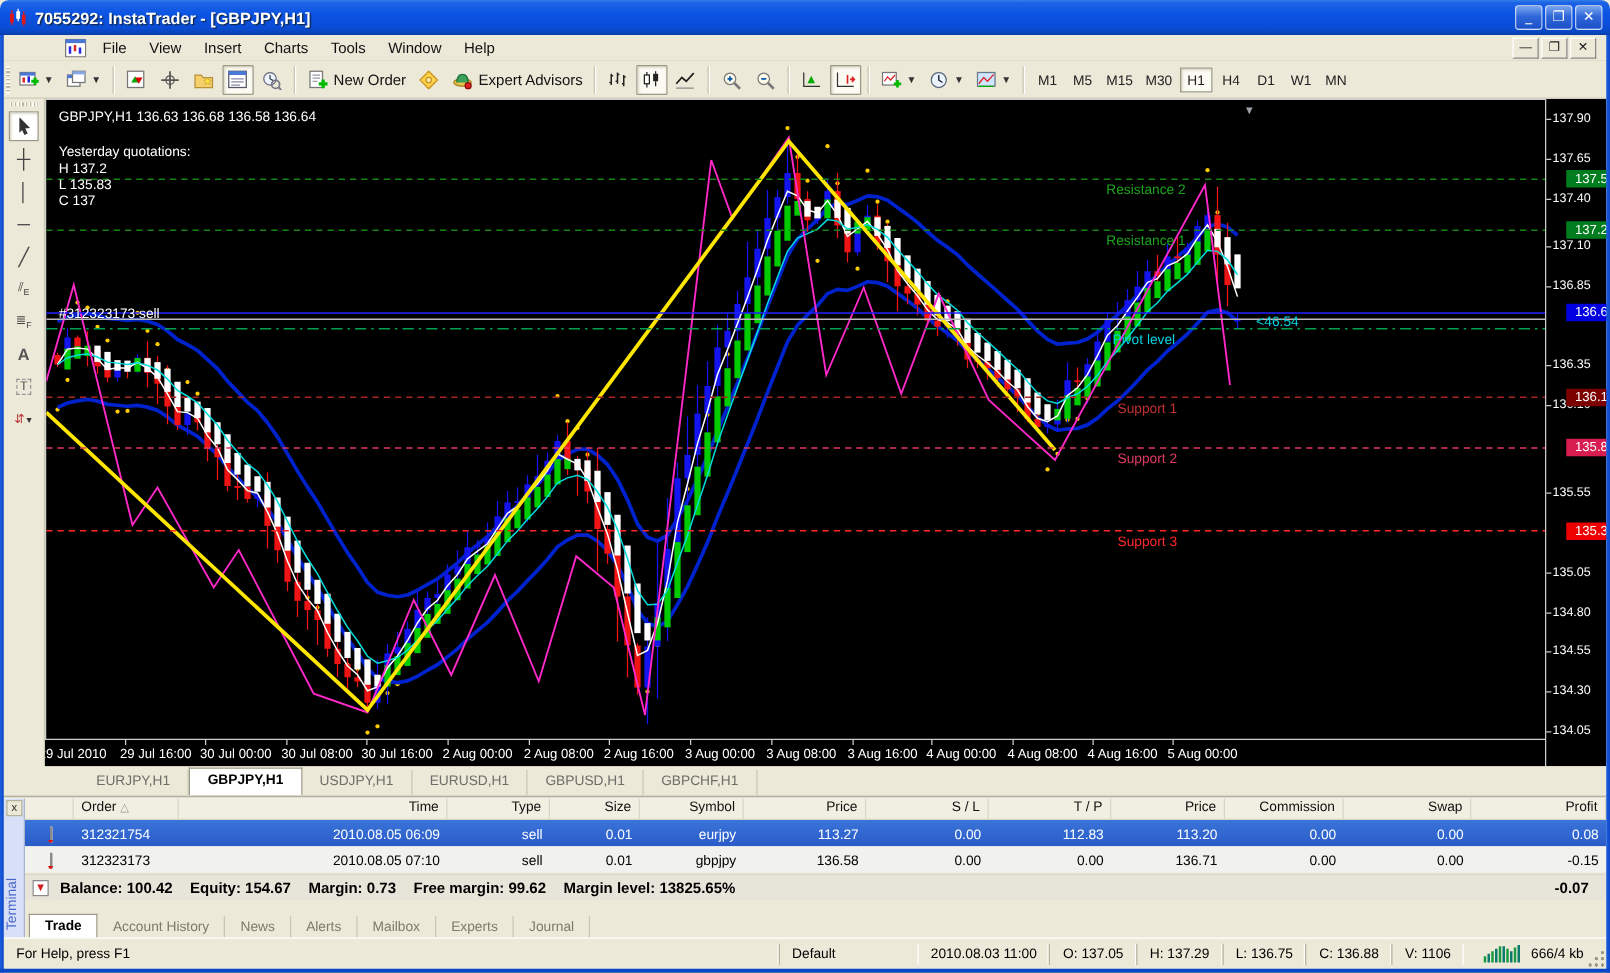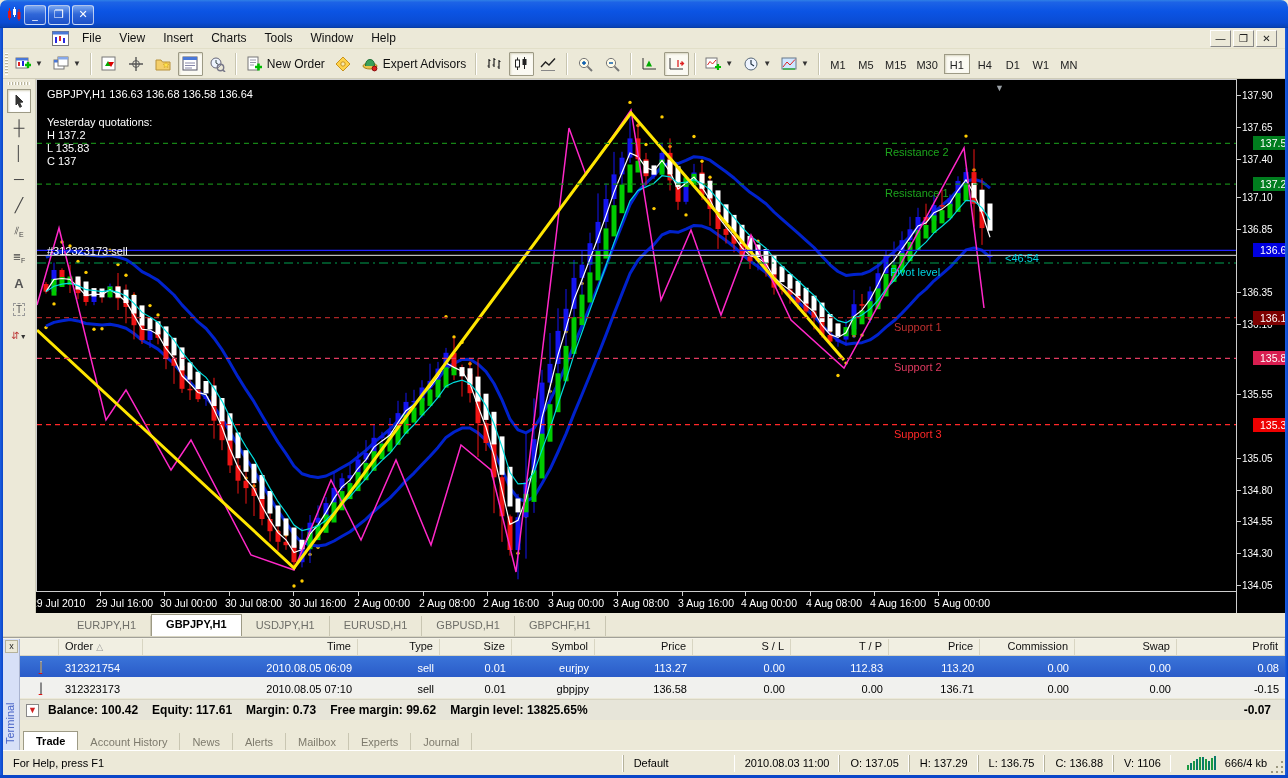--- a/index.html
+++ b/index.html
@@ -131,20 +131,21 @@
 
   <div class="titlebar">
     <svg class="app-icon" viewBox="0 0 16 16">
       <rect x="2" y="5" width="3" height="7" fill="#e01818"></rect>
         <line x1="3.5" y1="2" x2="3.5" y2="14" stroke="#e01818"></line>
       <rect x="7" y="3" width="3" height="6" fill="#ffffff"></rect>
         <line x1="8.5" y1="1" x2="8.5" y2="11" stroke="#ffffff"></line>
       <rect x="11.5" y="6" width="3" height="7" fill="#e01818"></rect>
         <line x1="13" y1="3" x2="13" y2="15" stroke="#e01818"></line>
     </svg>
+    <span class="title-text">7055292: InstaTrader - [GBPJPY,H1]</span>
     <span id="win-controls"><span class="winbtn" style="display:inline-block">_</span><span class="winbtn" style="display:inline-block">❐</span><span class="winbtn" style="display:inline-block">✕</span></span>
   </div>
 
   <div class="menubar">
     <svg class="mdi-icon" viewBox="0 0 17 15">
       <rect x="0.5" y="0.5" width="16" height="14" fill="#fff" stroke="#777"></rect>
       <rect x="0.5" y="0.5" width="16" height="3" fill="#4a78d8"></rect>
       <rect x="3" y="6" width="2" height="6" fill="#2828e0"></rect>
         <rect x="7" y="5" width="2" height="5" fill="#e02828"></rect>
       <rect x="11" y="7" width="2" height="5" fill="#2828e0"></rect>
@@ -989,21 +990,21 @@
             <span class="cell num">136.71</span>
             <span class="cell num">0.00</span>
             <span class="cell num">0.00</span>
             <span class="cell num">-0.15</span>
           </div></span>
     </div>
     <div class="balance-row">
       <span class="bal-icon">▼</span>
       <span id="bal-segs" style="display:flex;">
           <span class="bal-seg">Balance: 100.42</span>
-          <span class="bal-seg">Equity: 117.61</span>
+          <span class="bal-seg">Equity: 154.67</span>
           <span class="bal-seg">Margin: 0.73</span>
           <span class="bal-seg">Free margin: 99.62</span>
           <span class="bal-seg">Margin level: 13825.65%</span>
         </span>
       <span class="balance-profit">-0.07</span>
     </div>
     <div class="t-tabs">
         <span id="t-tabs" style="display:flex;align-items:flex-end;">
           <span class="ttab active">Trade</span>
           <span class="ttab">Account History</span>

